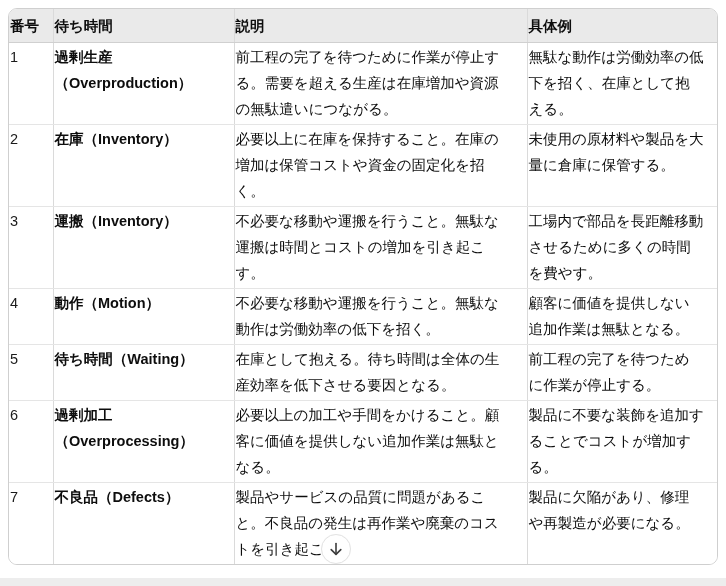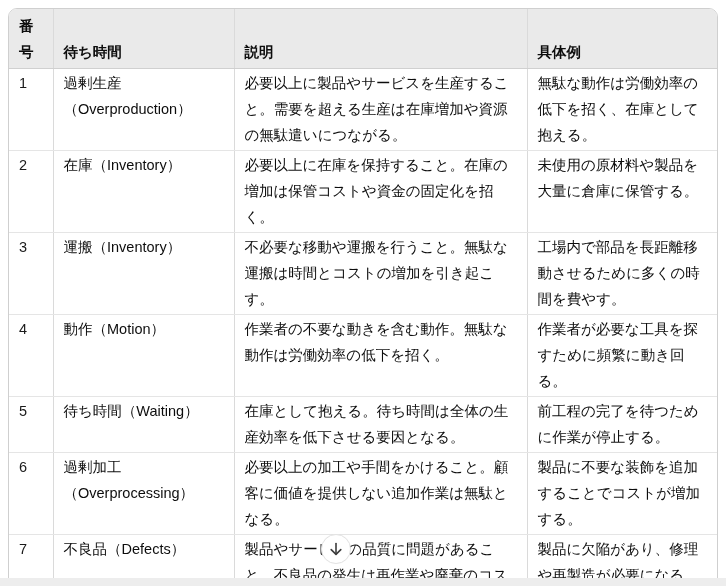--- a/index.html
+++ b/index.html
@@ -28,38 +28,38 @@
     table-layout: fixed;
     font-size: 14.5px;
     line-height: 26px;
   }
   col.c-num  { width: 44px; }
   col.c-type { width: 181px; }
   col.c-desc { width: 293px; }
   col.c-ex   { width: 192px; }
 
   th, td {
-    padding: 1px 15px 2px 10px;
+    padding: 1px 15px 2px 1px;
     text-align: left;
     word-break: normal;
     overflow-wrap: break-word;
   }
   th {
     background: #eaeaea;
     font-weight: 700;
     vertical-align: bottom;
     border-bottom: 1px solid #d0d0d0;
     padding-bottom: 3px;
     padding-top: 4px;
   }
   td { vertical-align: top; background: #ffffff; }
   th:not(:last-child), td:not(:last-child) { border-right: 1px solid #dadada; }
   tbody tr:not(:last-child) td { border-bottom: 1px solid #e5e5e5; }
   th:first-child, td:first-child { padding-right: 6px; }
-  td.cell-type { font-weight: 400; }
+  td.cell-type { font-weight: 700; }
   td.cell-num { color: #1a1a1a; }
 
   .scroll-btn {
     position: absolute;
     left: 321px; top: 534px;
     width: 30px; height: 30px;
     border-radius: 50%;
     background: #ffffff;
     border: 1px solid #e3e3e3;
     display: flex;
@@ -95,40 +95,40 @@
           <th>番号</th>
           <th>待ち時間</th>
           <th>説明</th>
           <th>具体例</th>
         </tr>
       </thead>
       <tbody>
         <tr>
           <td class="cell-num">1</td>
           <td class="cell-type">過剰生産（Overproduction）</td>
-          <td>必要以上に製品やサービスを生産すること。需要を超える生産は在庫増加や資源の無駄遣いにつながる。</td>
+          <td>前工程の完了を待つために作業が停止する。需要を超える生産は在庫増加や資源の無駄遣いにつながる。</td>
           <td>無駄な動作は労働効率の低下を招く、在庫として抱える。</td>
         </tr>
         <tr>
           <td class="cell-num">2</td>
           <td class="cell-type">在庫（Inventory）</td>
           <td>必要以上に在庫を保持すること。在庫の増加は保管コストや資金の固定化を招く。</td>
           <td>未使用の原材料や製品を大量に倉庫に保管する。</td>
         </tr>
         <tr>
           <td class="cell-num">3</td>
           <td class="cell-type">運搬（Inventory）</td>
           <td>不必要な移動や運搬を行うこと。無駄な運搬は時間とコストの増加を引き起こす。</td>
           <td>工場内で部品を長距離移動させるために多くの時間を費やす。</td>
         </tr>
         <tr>
           <td class="cell-num">4</td>
           <td class="cell-type">動作（Motion）</td>
-          <td>作業者の不要な動きを含む動作。無駄な動作は労働効率の低下を招く。</td>
-          <td>作業者が必要な工具を探すために頻繁に動き回る。</td>
+          <td>不必要な移動や運搬を行うこと。無駄な動作は労働効率の低下を招く。</td>
+          <td>顧客に価値を提供しない追加作業は無駄となる。</td>
         </tr>
         <tr>
           <td class="cell-num">5</td>
           <td class="cell-type">待ち時間（Waiting）</td>
           <td>在庫として抱える。待ち時間は全体の生産効率を低下させる要因となる。</td>
           <td>前工程の完了を待つために作業が停止する。</td>
         </tr>
         <tr>
           <td class="cell-num">6</td>
           <td class="cell-type">過剰加工（Overprocessing）</td>

